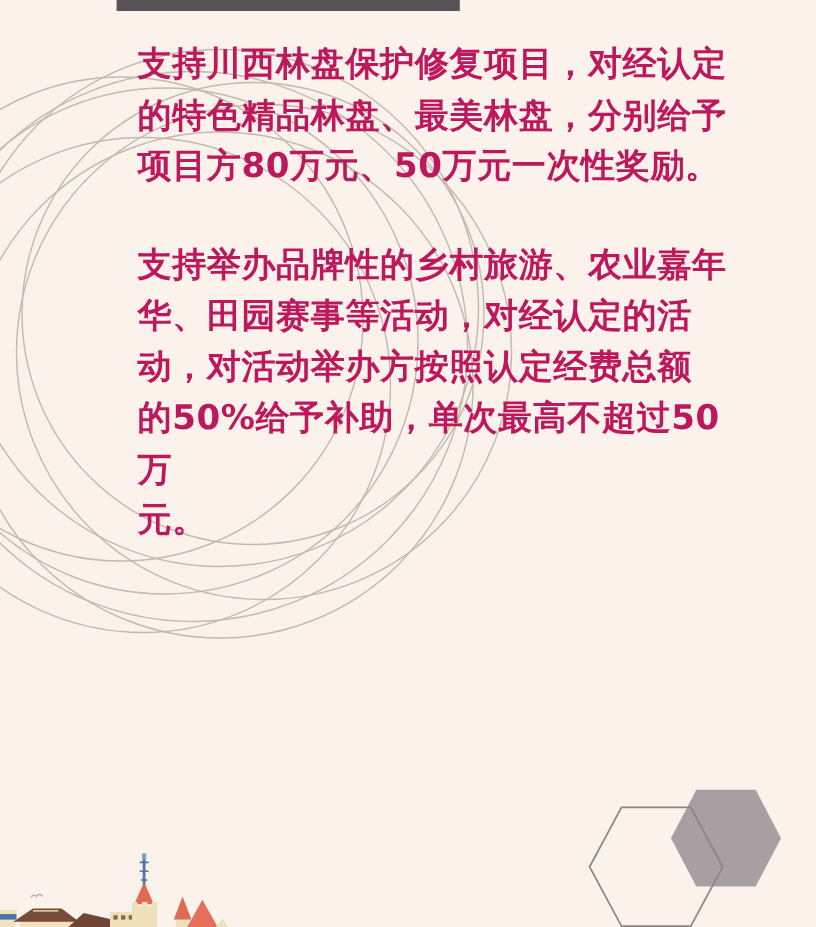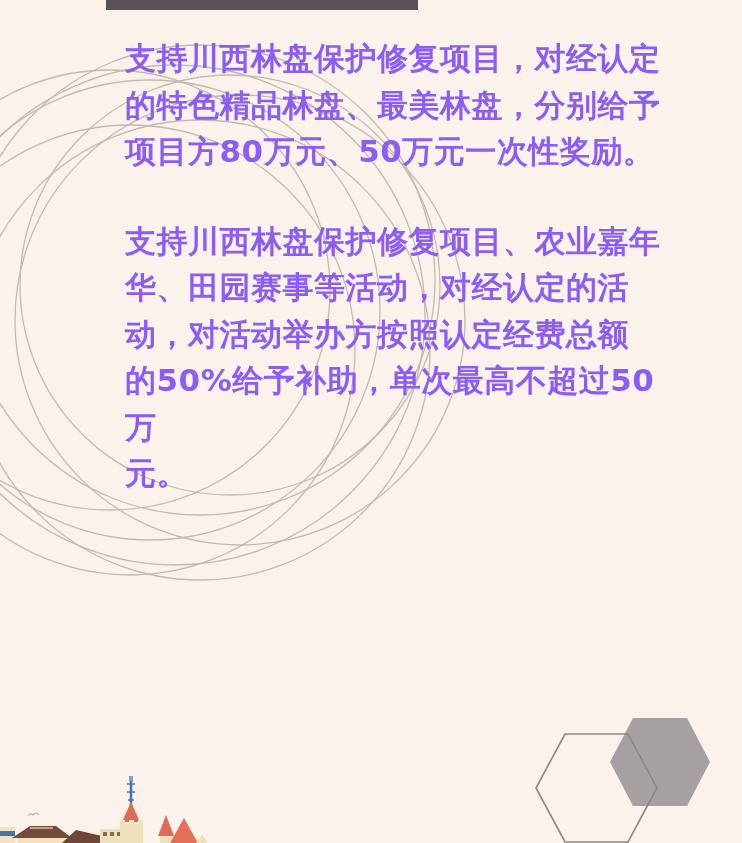--- a/index.html
+++ b/index.html
@@ -35,21 +35,21 @@
     left: 125px;
     top: 35px;
     width: 560px;
   }
   .para {
     margin: 0 0 43px 0;
     font-size: 31px;
     line-height: 46.5px;
     font-weight: 700;
     letter-spacing: 0.5px;
-    color: #8b5cf6;
+    color: #be185d;
     white-space: pre-line;
     text-align: left;
   }
 </style>
 </head>
 <body>
 
 <div class="page">
 
   <svg class="bg-svg" viewBox="0 0 742 843" xmlns="http://www.w3.org/2000/svg">
@@ -108,20 +108,20 @@
       <polygon points="196,843 202,835 208,843" fill="#efe0bc"></polygon>
     </g>
   </svg>
 
   <div class="top-bar"></div>
 
   <main class="text-block">
     <p class="para">支持川西林盘保护修复项目，对经认定
 的特色精品林盘、最美林盘，分别给予
 项目方80万元、50万元一次性奖励。</p>
-    <p class="para">支持川西林盘保护修复项目、农业嘉年
+    <p class="para">支持举办品牌性的乡村旅游、农业嘉年
 华、田园赛事等活动，对经认定的活
 动，对活动举办方按照认定经费总额
 的50%给予补助，单次最高不超过50万
 元。</p>
   </main>
 
 </div>
 
 </body></html>

